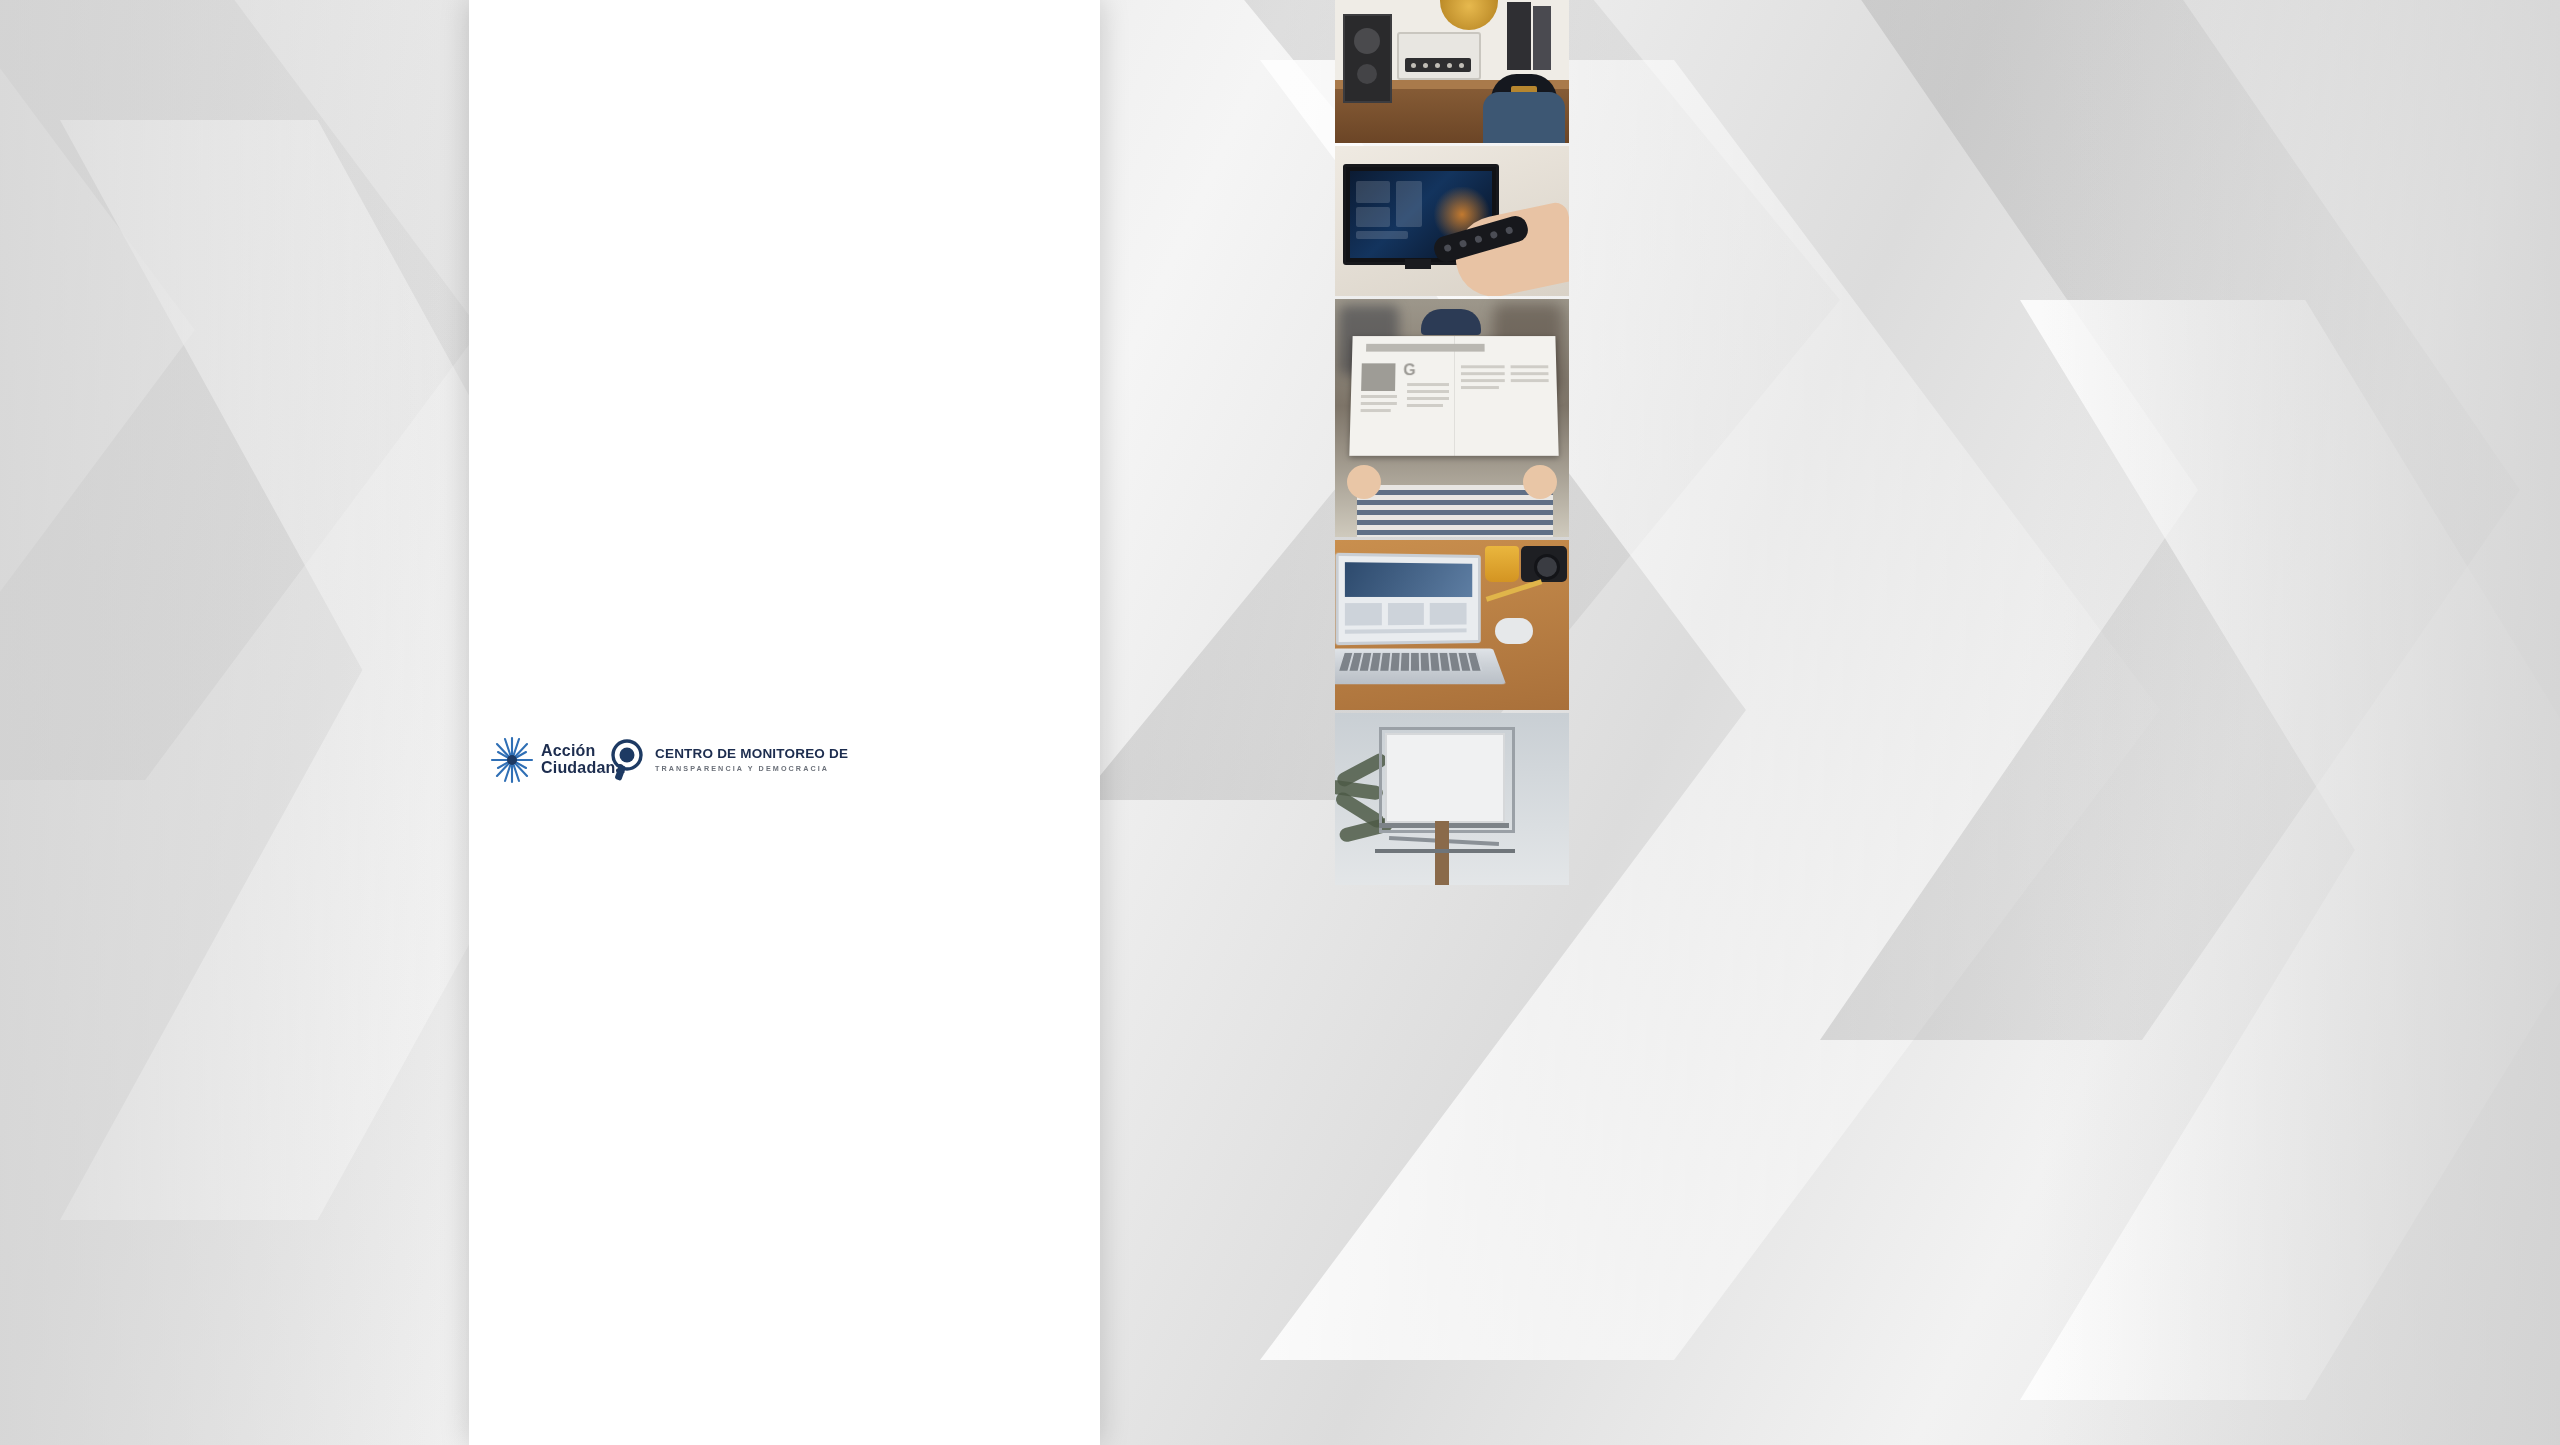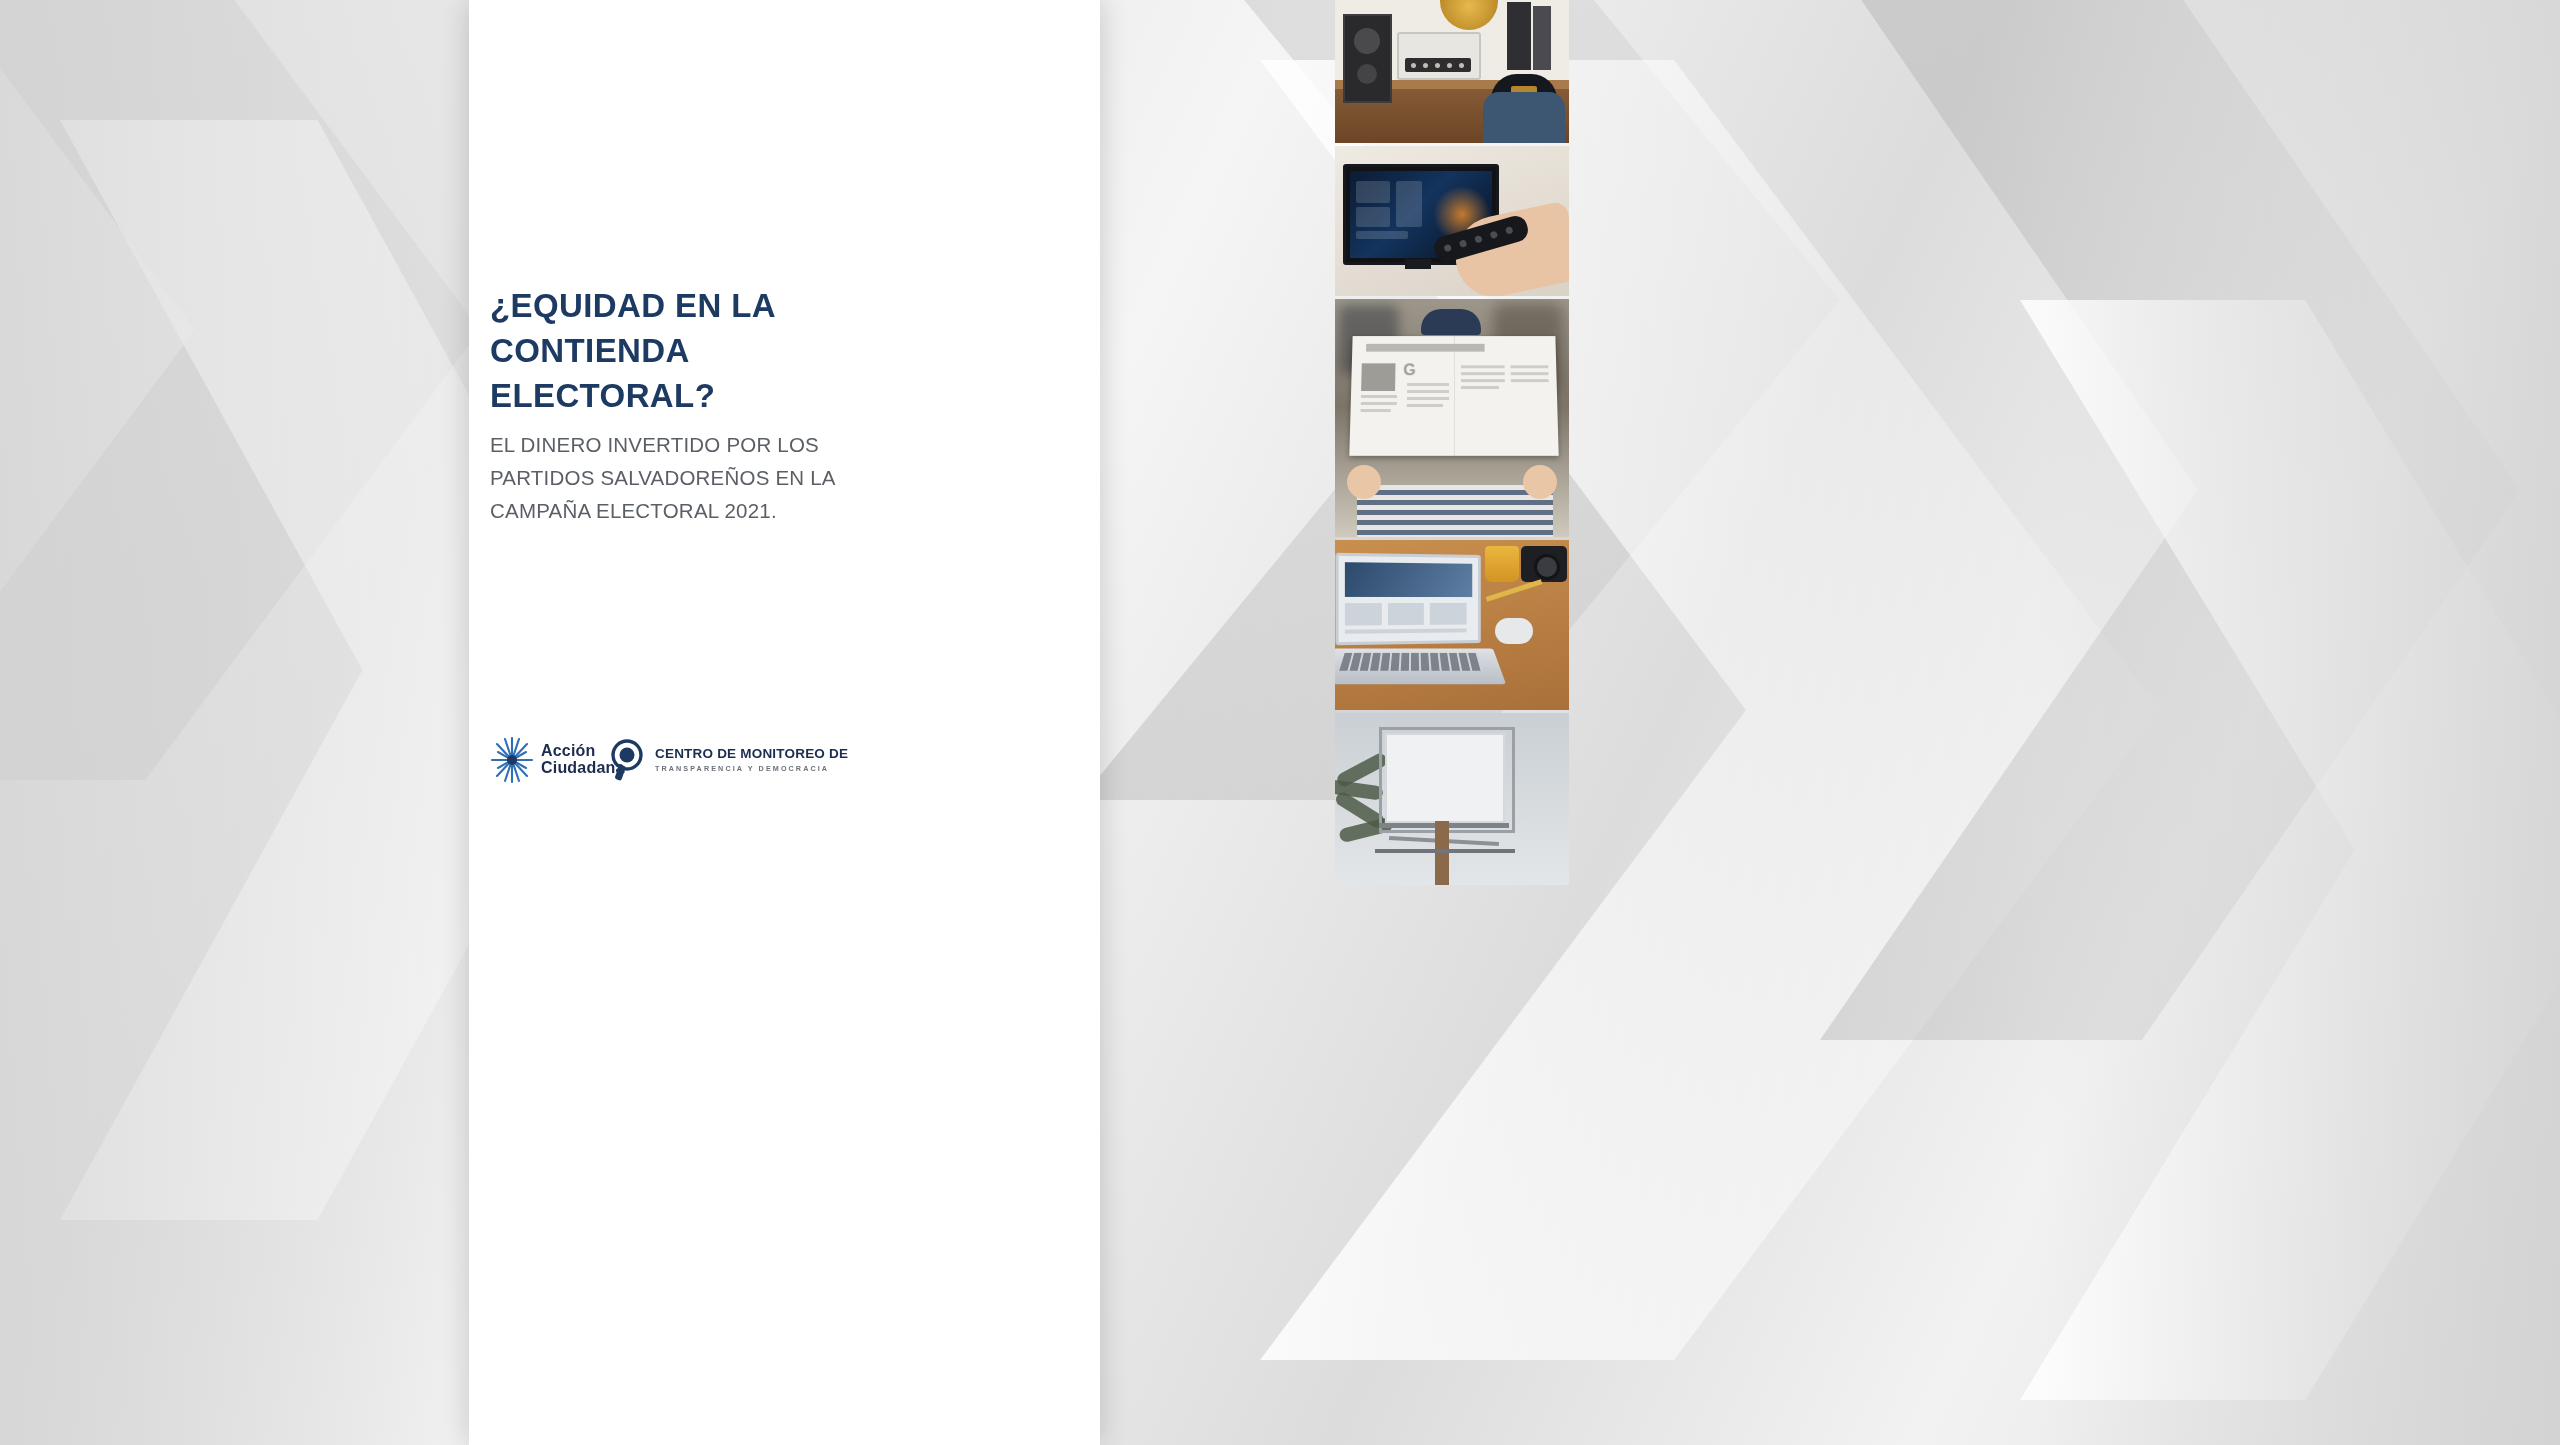--- a/index.html
+++ b/index.html
@@ -239,23 +239,21 @@
   <div class="chev-shape" style="left:1260px; top:60px; width:900px; height:1300px;"></div>
   <div class="chev-dark" style="left:1820px; top:-60px; width:700px; height:1100px;"></div>
   <div class="chev-shape" style="left:2020px; top:300px; width:620px; height:1100px;"></div>
   <div class="vign-left"></div>
   <div class="vign-right"></div>
 </div>
 
 <div id="slide">
   <div id="slide-inner">
 
-    <div id="title">¿EQUIDAD EN LA CONTIENDA ELECTORAL?</div>
-
-    <div id="subtitle">EL DINERO INVERTIDO POR LOS PARTIDOS SALVADOREÑOS EN LA CAMPAÑA ELECTORAL 2021.</div>
+
 
     <div id="logos">
 
       <div class="logo" id="logo-ac">
         <span class="mark">
           <svg width="46" height="56" viewBox="0 0 46 56">
             <g stroke="#2f6fb5" stroke-width="2.1" stroke-linecap="round">
               <line x1="23" y1="6" x2="23" y2="50"></line>
               <line x1="8" y1="12" x2="38" y2="44"></line>
               <line x1="38" y1="12" x2="8" y2="44"></line>

